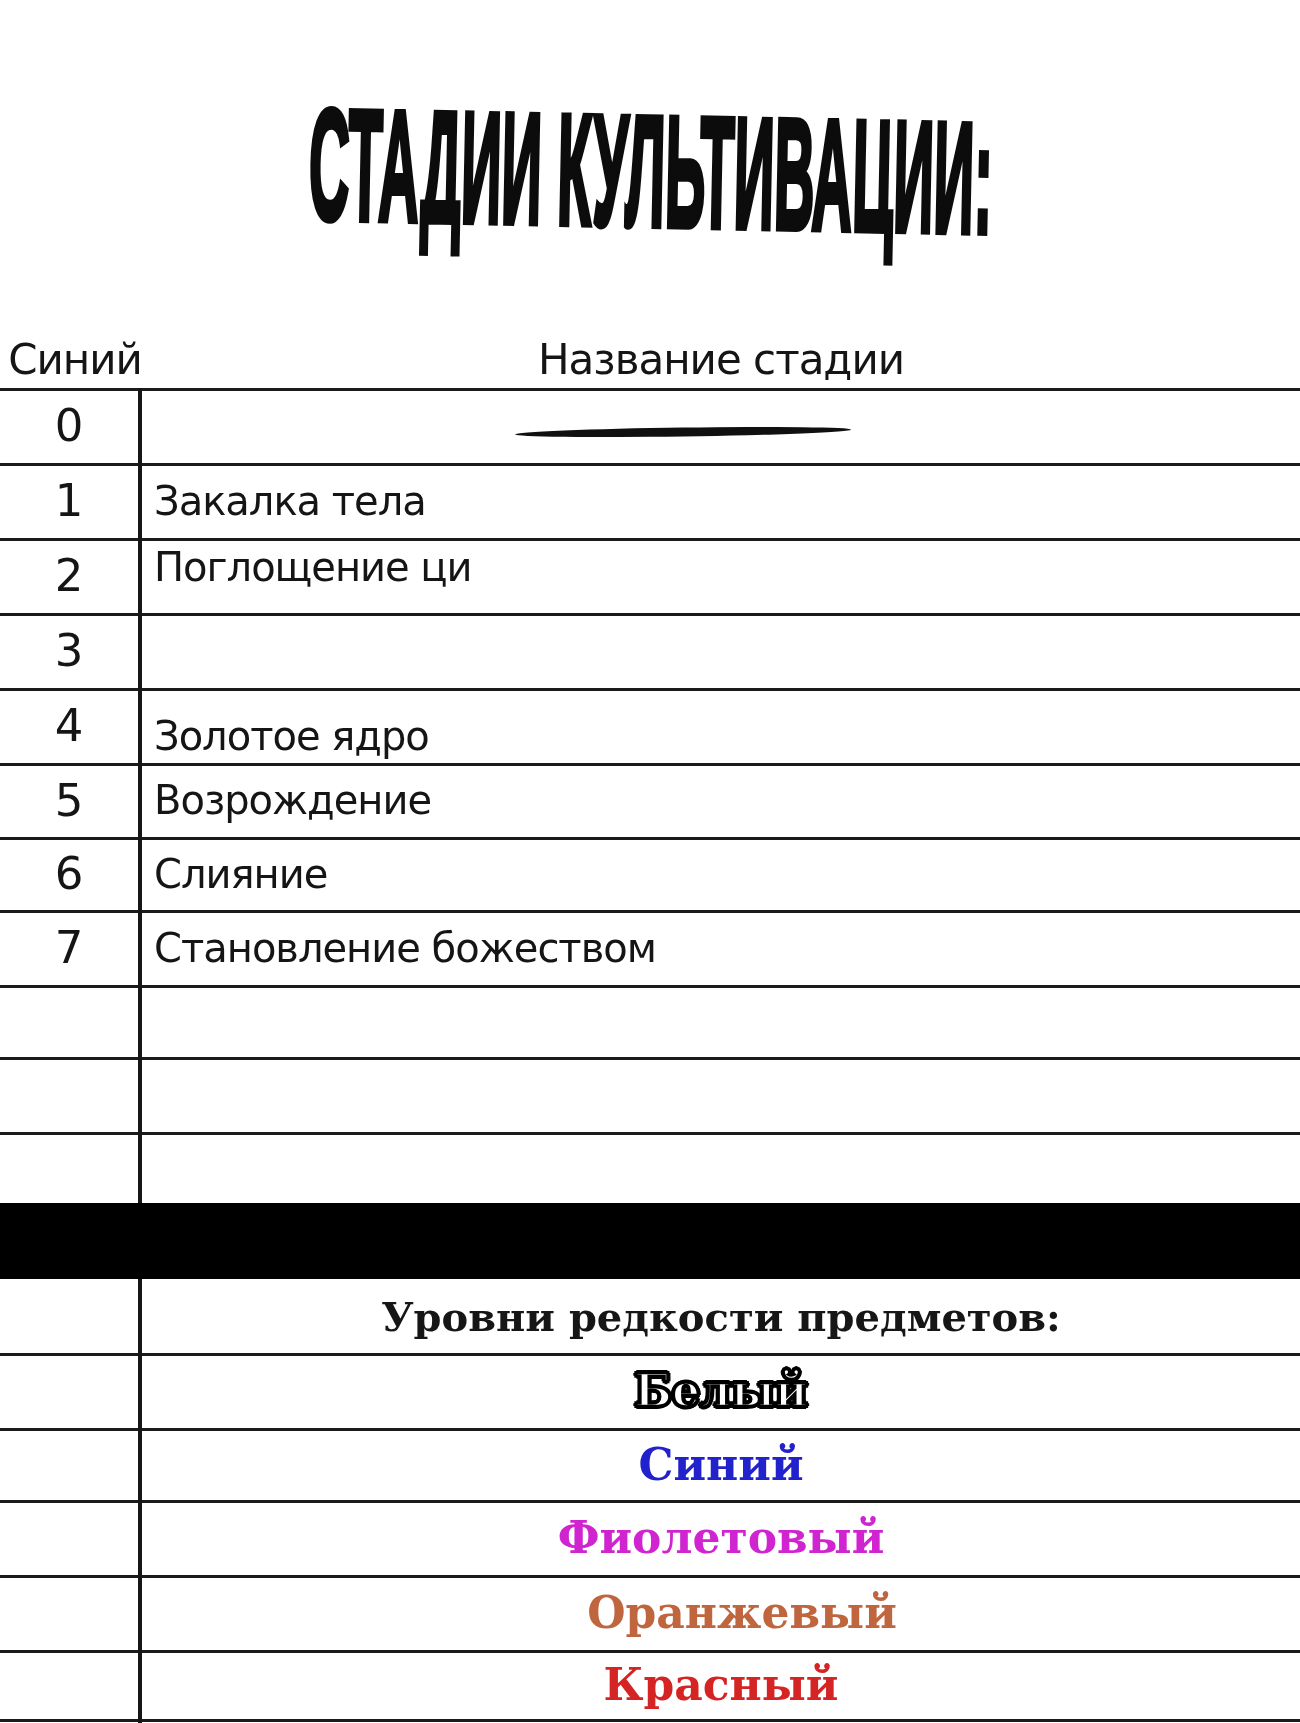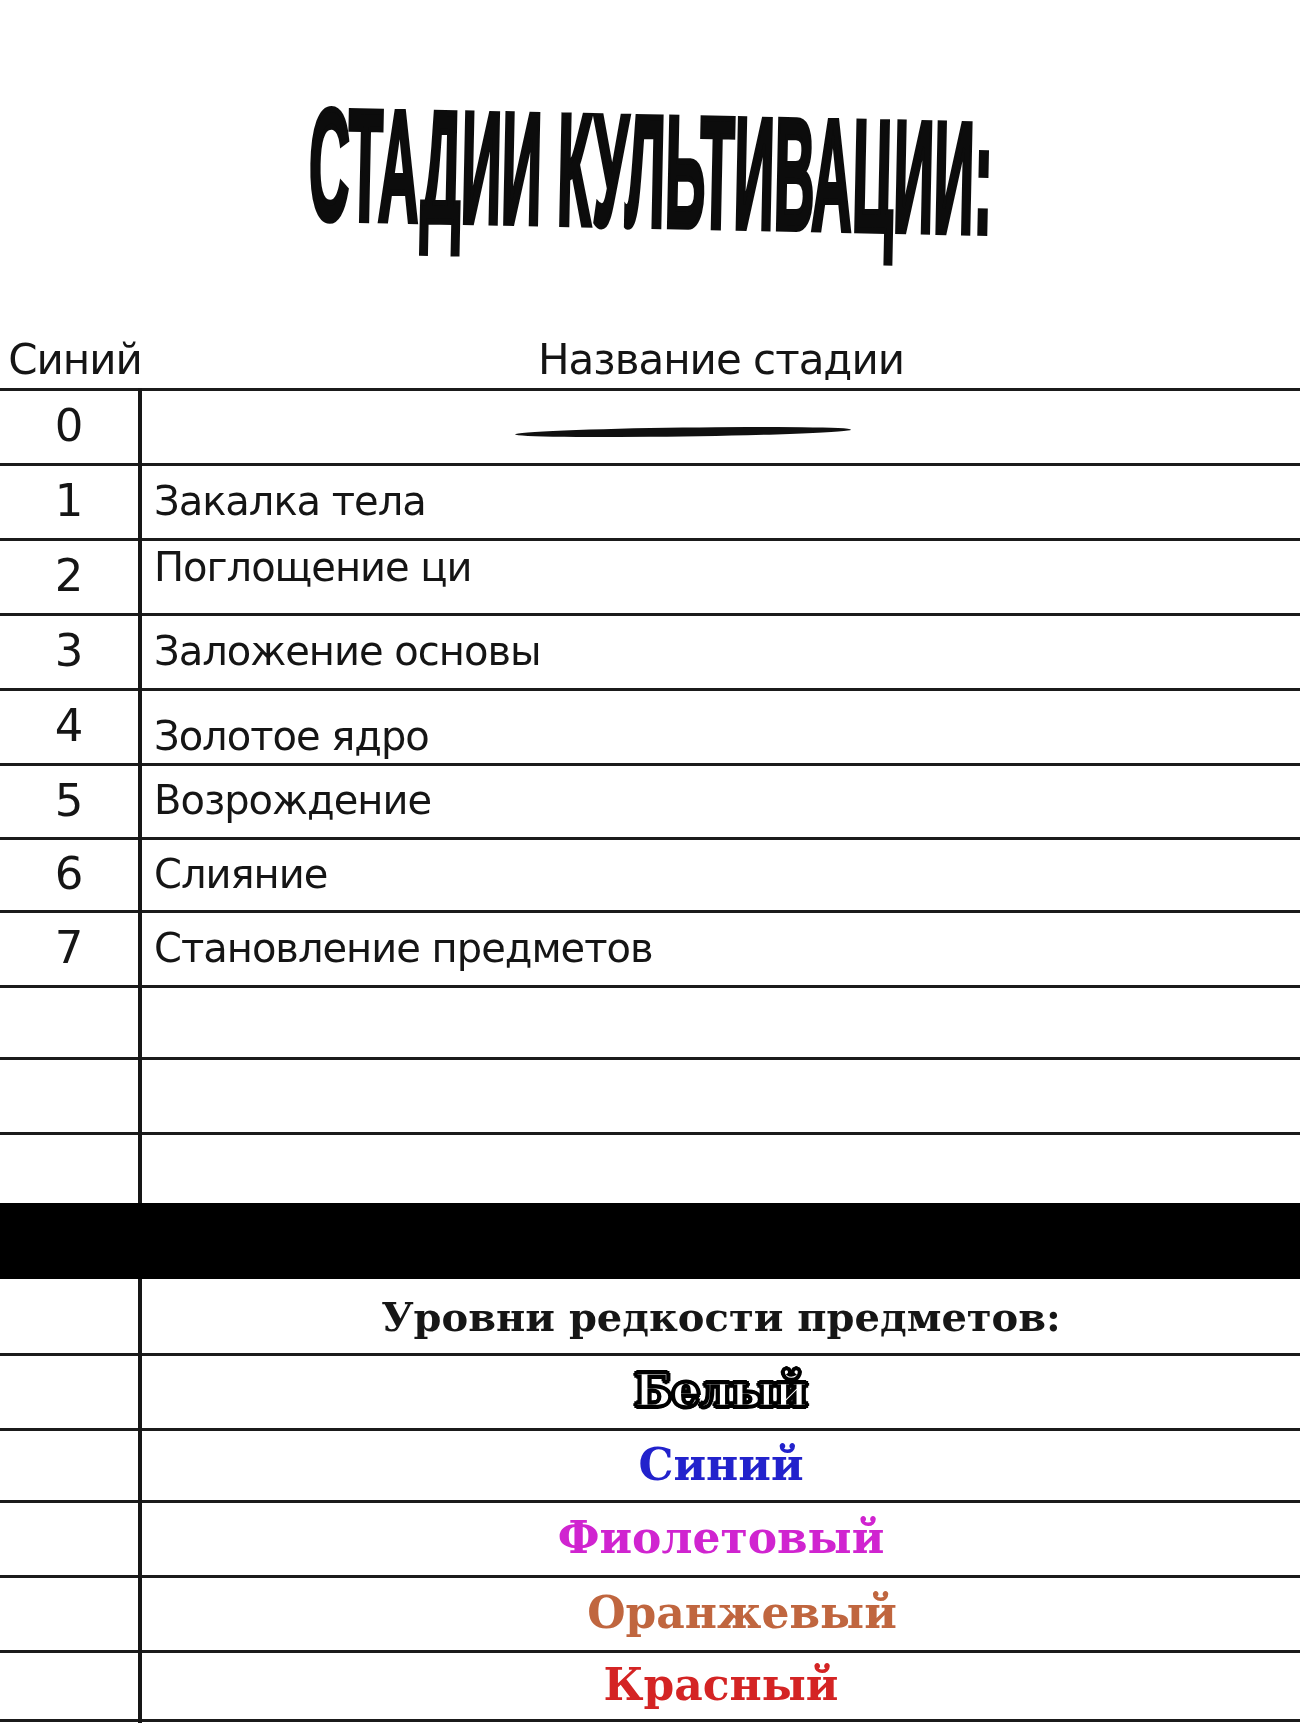--- a/index.html
+++ b/index.html
@@ -86,25 +86,24 @@
   <div class="num-cell" style="top:538px;height:75px">2</div>
   <div class="num-cell" style="top:613px;height:75px">3</div>
   <div class="num-cell" style="top:688px;height:75px">4</div>
   <div class="num-cell" style="top:763px;height:74px">5</div>
   <div class="num-cell" style="top:837px;height:73px">6</div>
   <div class="num-cell" style="top:910px;height:75px">7</div>
 
   <div class="name-cell" style="top:388px;height:75px"></div>
   <div class="name-cell" style="top:463px;height:75px">Закалка тела</div>
   <div class="name-cell" style="top:538px;height:57px">Поглощение ци</div>
-  <div class="name-cell" style="top:613px;height:75px">Заложение основы</div>
   <div class="name-cell" style="top:688px;height:96px">Золотое ядро</div>
   <div class="name-cell" style="top:763px;height:74px">Возрождение</div>
   <div class="name-cell" style="top:837px;height:73px">Слияние</div>
-  <div class="name-cell" style="top:910px;height:75px">Становление предметов</div>
+  <div class="name-cell" style="top:910px;height:75px">Становление божеством</div>
 
   <svg class="dash-svg" viewBox="0 0 380 32">
     <ellipse cx="183" cy="16" rx="168" ry="4.5" fill="#101010" transform="rotate(-0.8 183 16)"></ellipse>
   </svg>
 
   <div class="divider-bar" style="background: rgb(0, 0, 0);"></div>
 
   <div class="rarity-row rarity-heading" style="top:1279px;height:74px">Уровни редкости предметов:</div>
 
   <div class="rarity-row rarity-label outlined" style="top: 1353px; height: 75px; color: rgb(255, 255, 255);">Белый</div>

